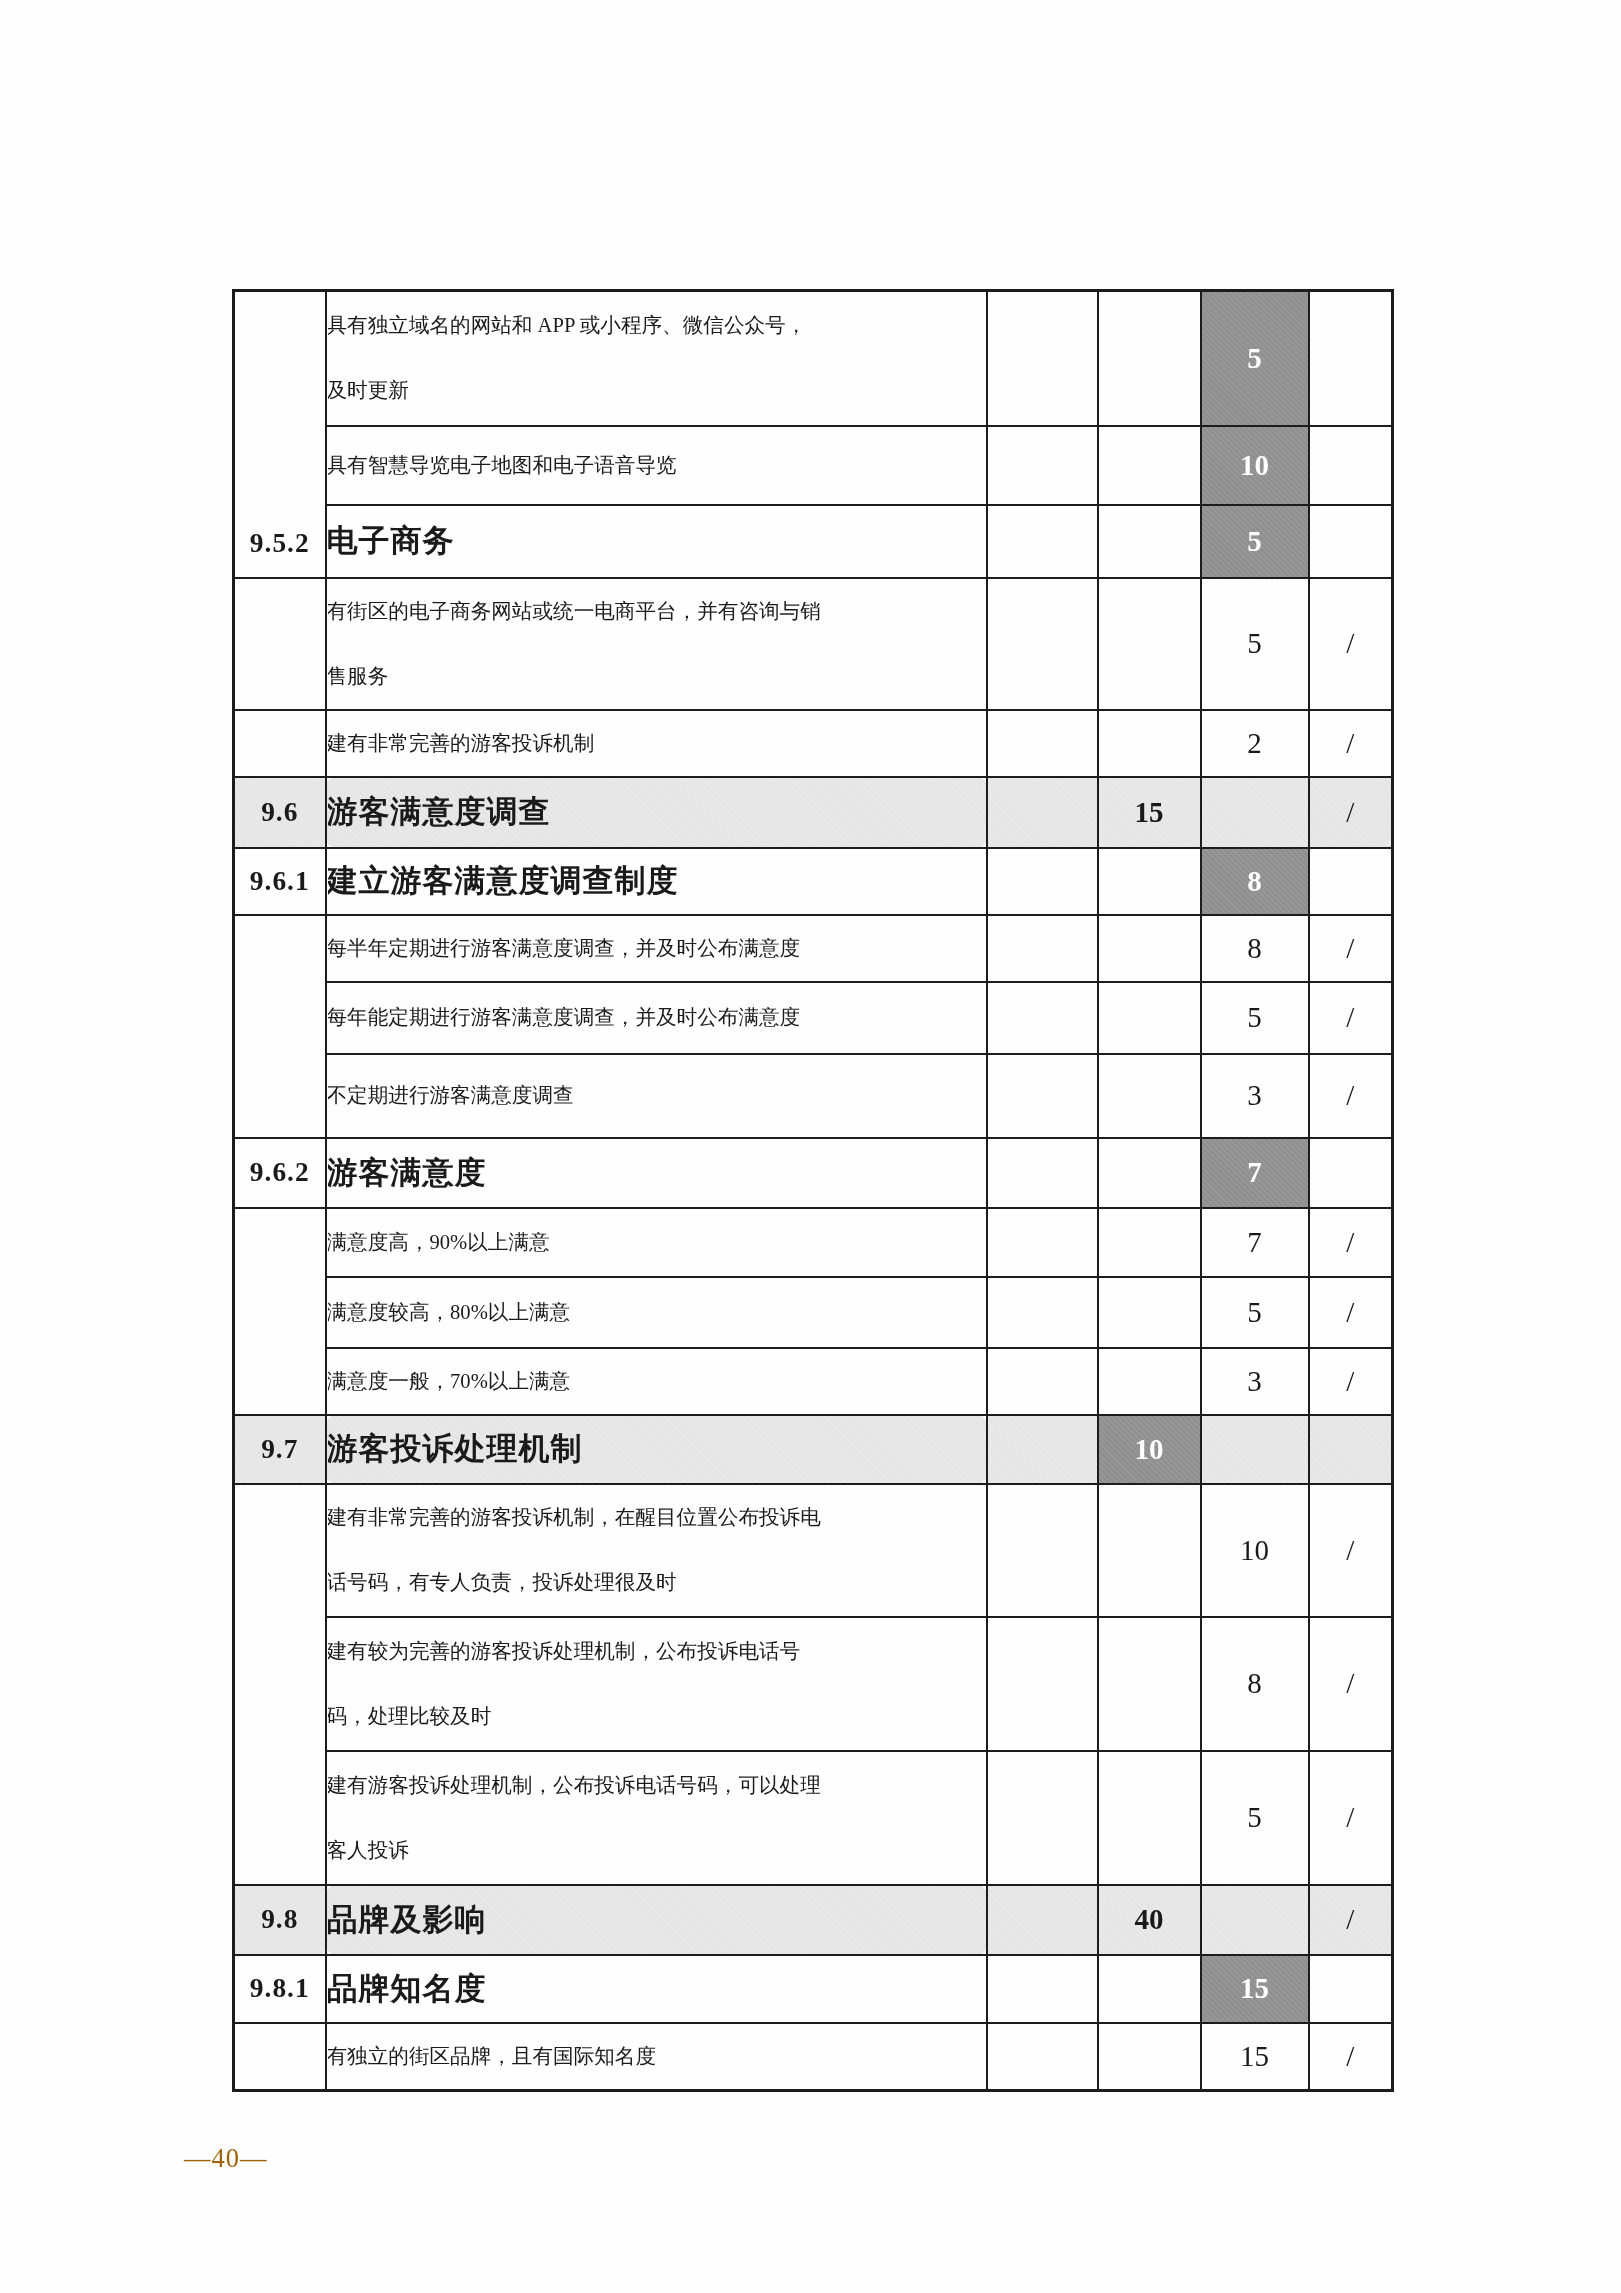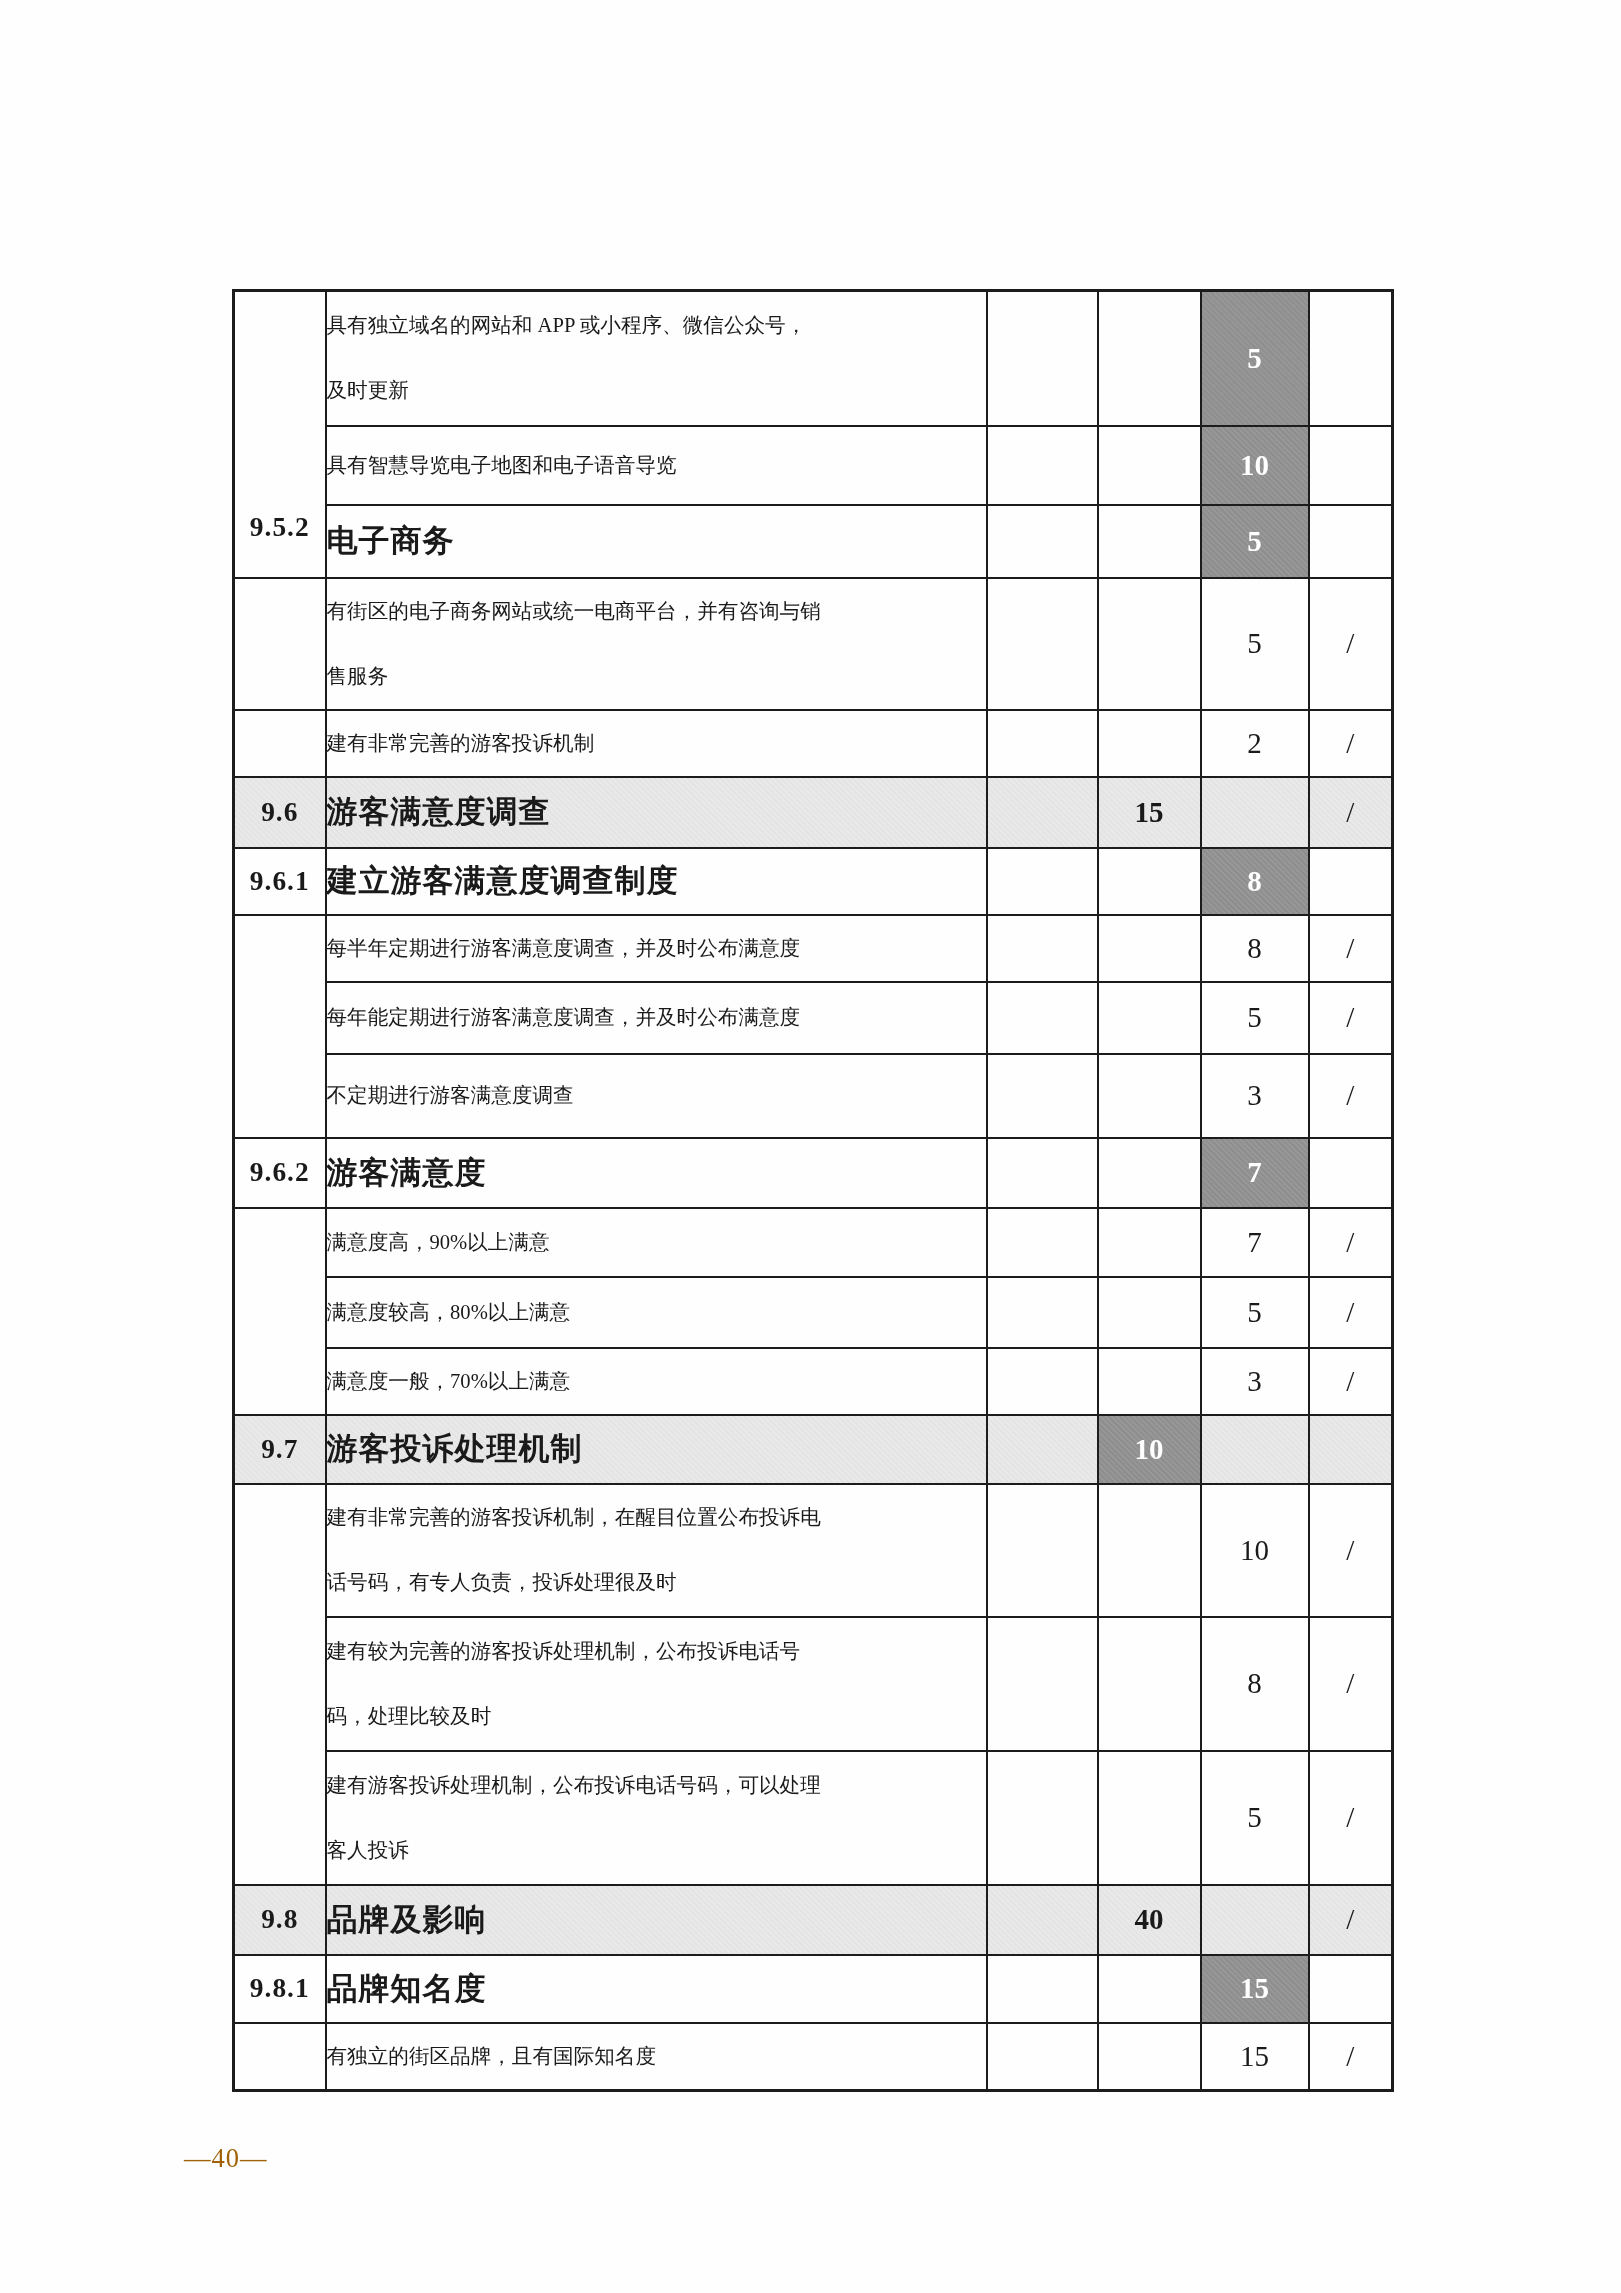--- a/index.html
+++ b/index.html
@@ -36,29 +36,30 @@
     overflow: hidden;
   }
   td.num {
     text-align: center;
     font-weight: bold;
     font-size: 27.4px;
     letter-spacing: 1px;
   }
   td.num.bottom {
     vertical-align: bottom;
-    padding-bottom: 35px;
+    padding-bottom: 19px;
     line-height: 1;
   }
   td.desc {
     padding-left: 9.8px;
     padding-right: 5.9px;
     font-size: 20.6px;
     line-height: 65px;
     white-space: pre-line;
+    border-radius: 10px;
   }
   td.desc.bold {
     font-weight: bold;
     font-size: 31px;
     letter-spacing: 1px;
     line-height: 1.2;
   }
   td.score {
     text-align: center;
     font-size: 29px;

